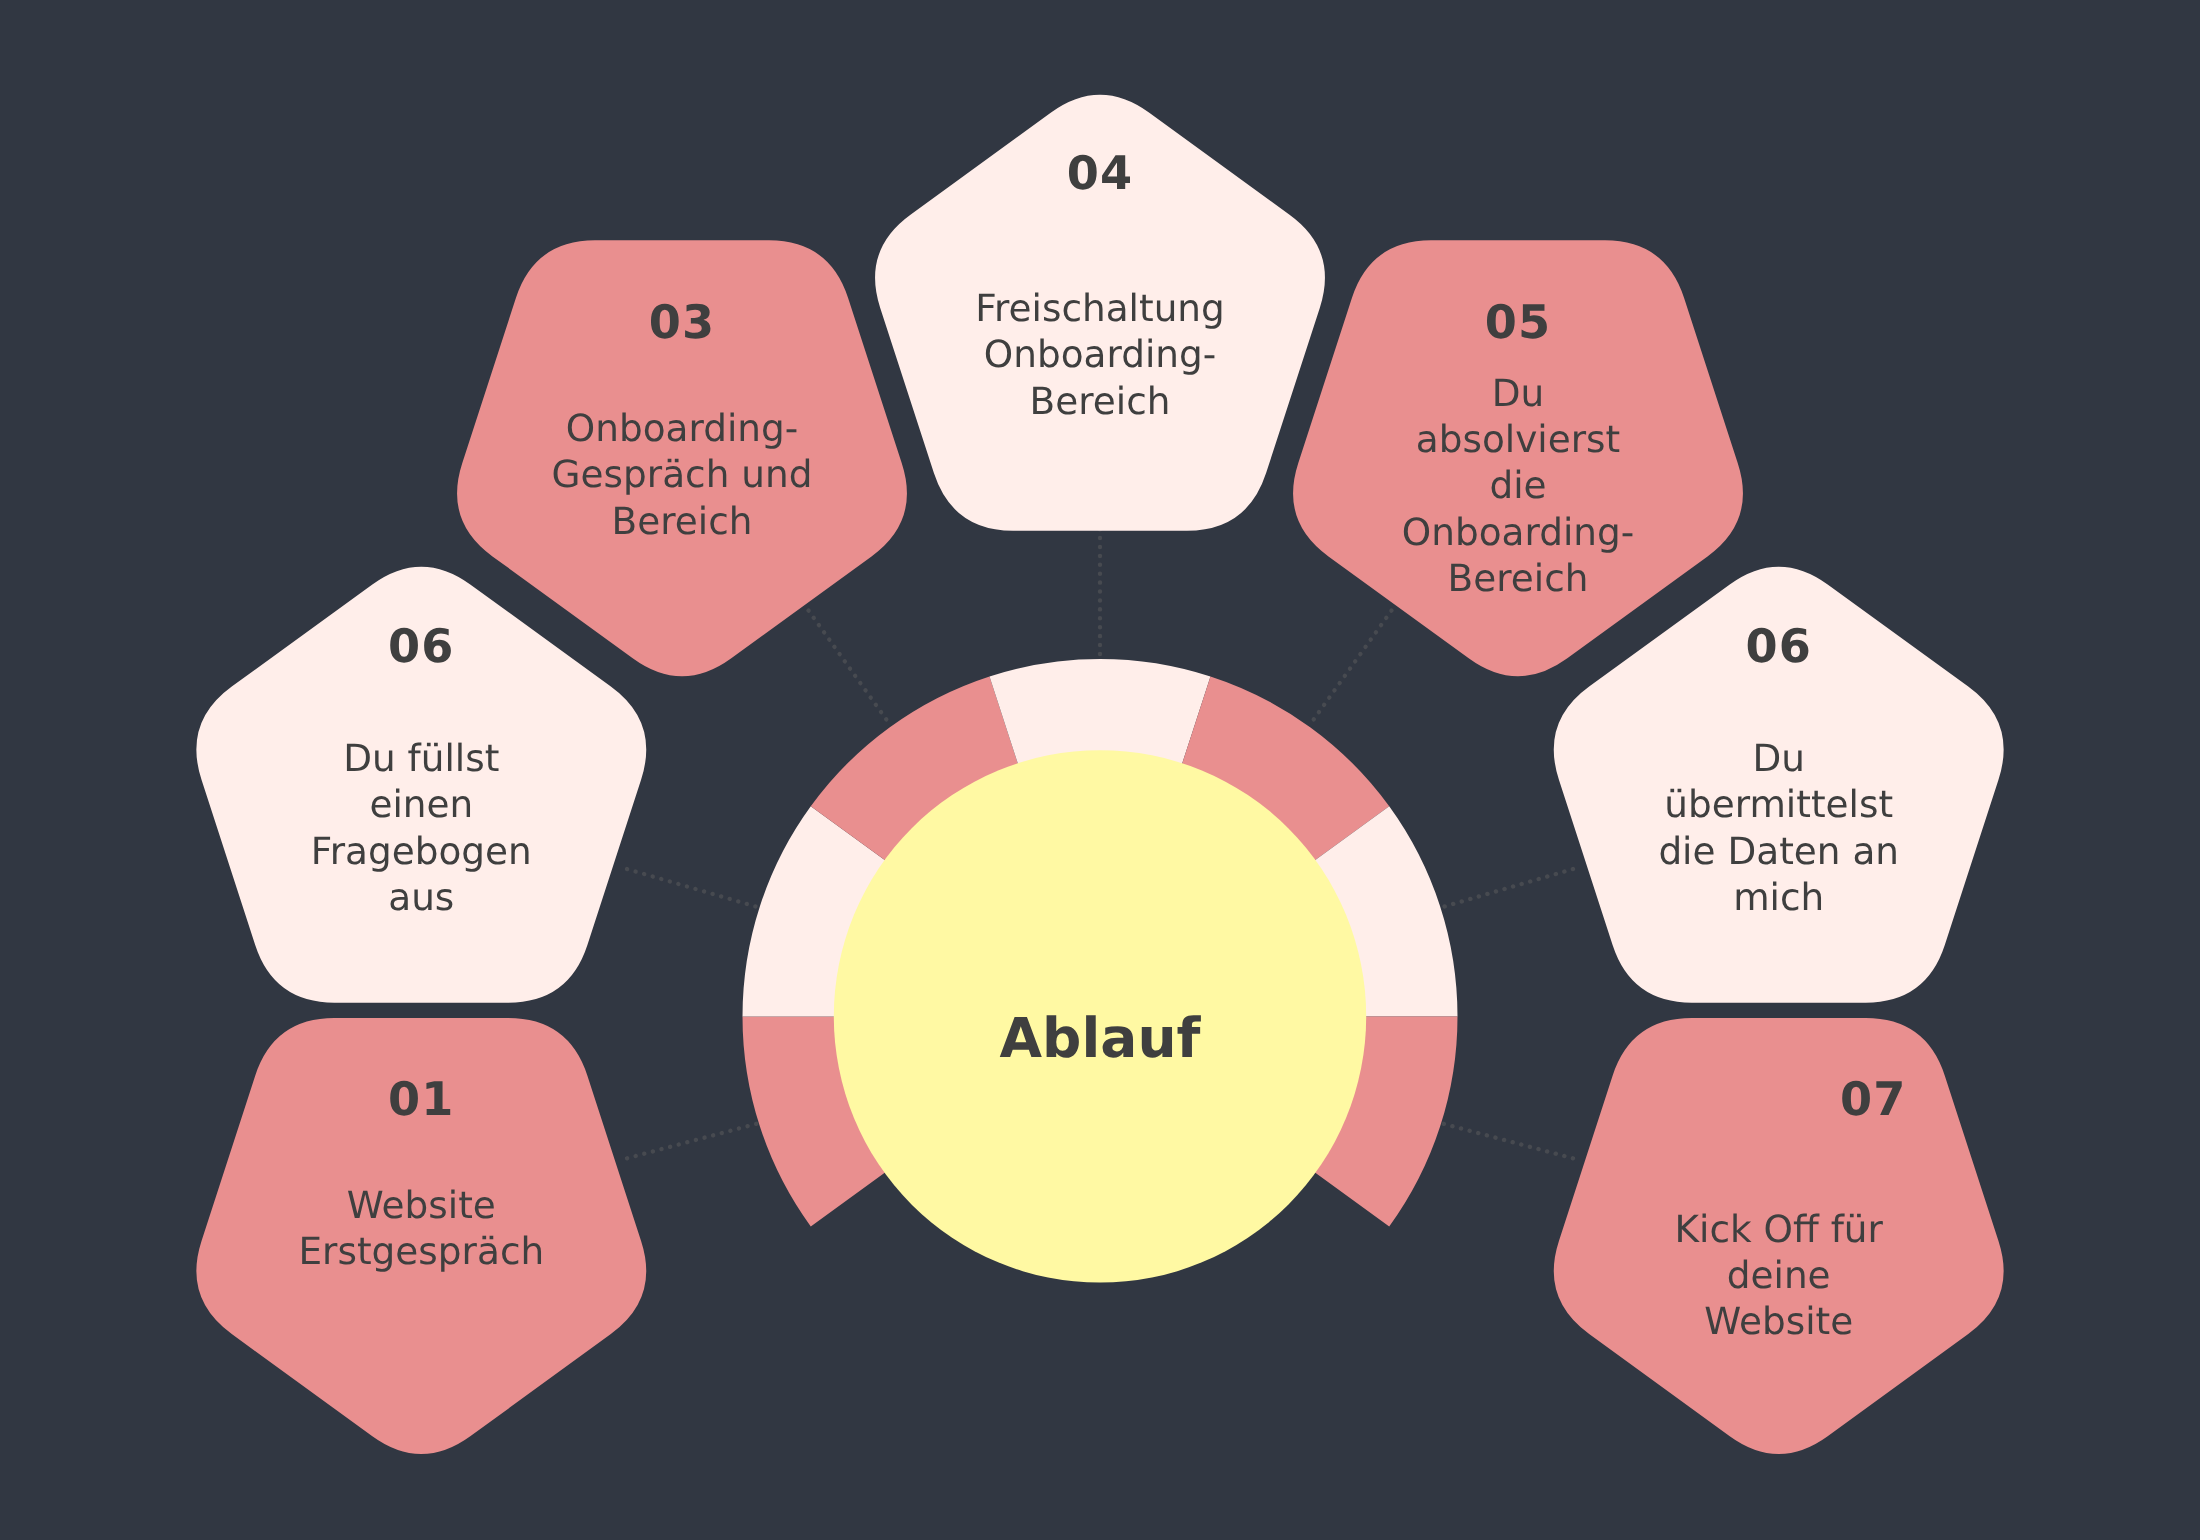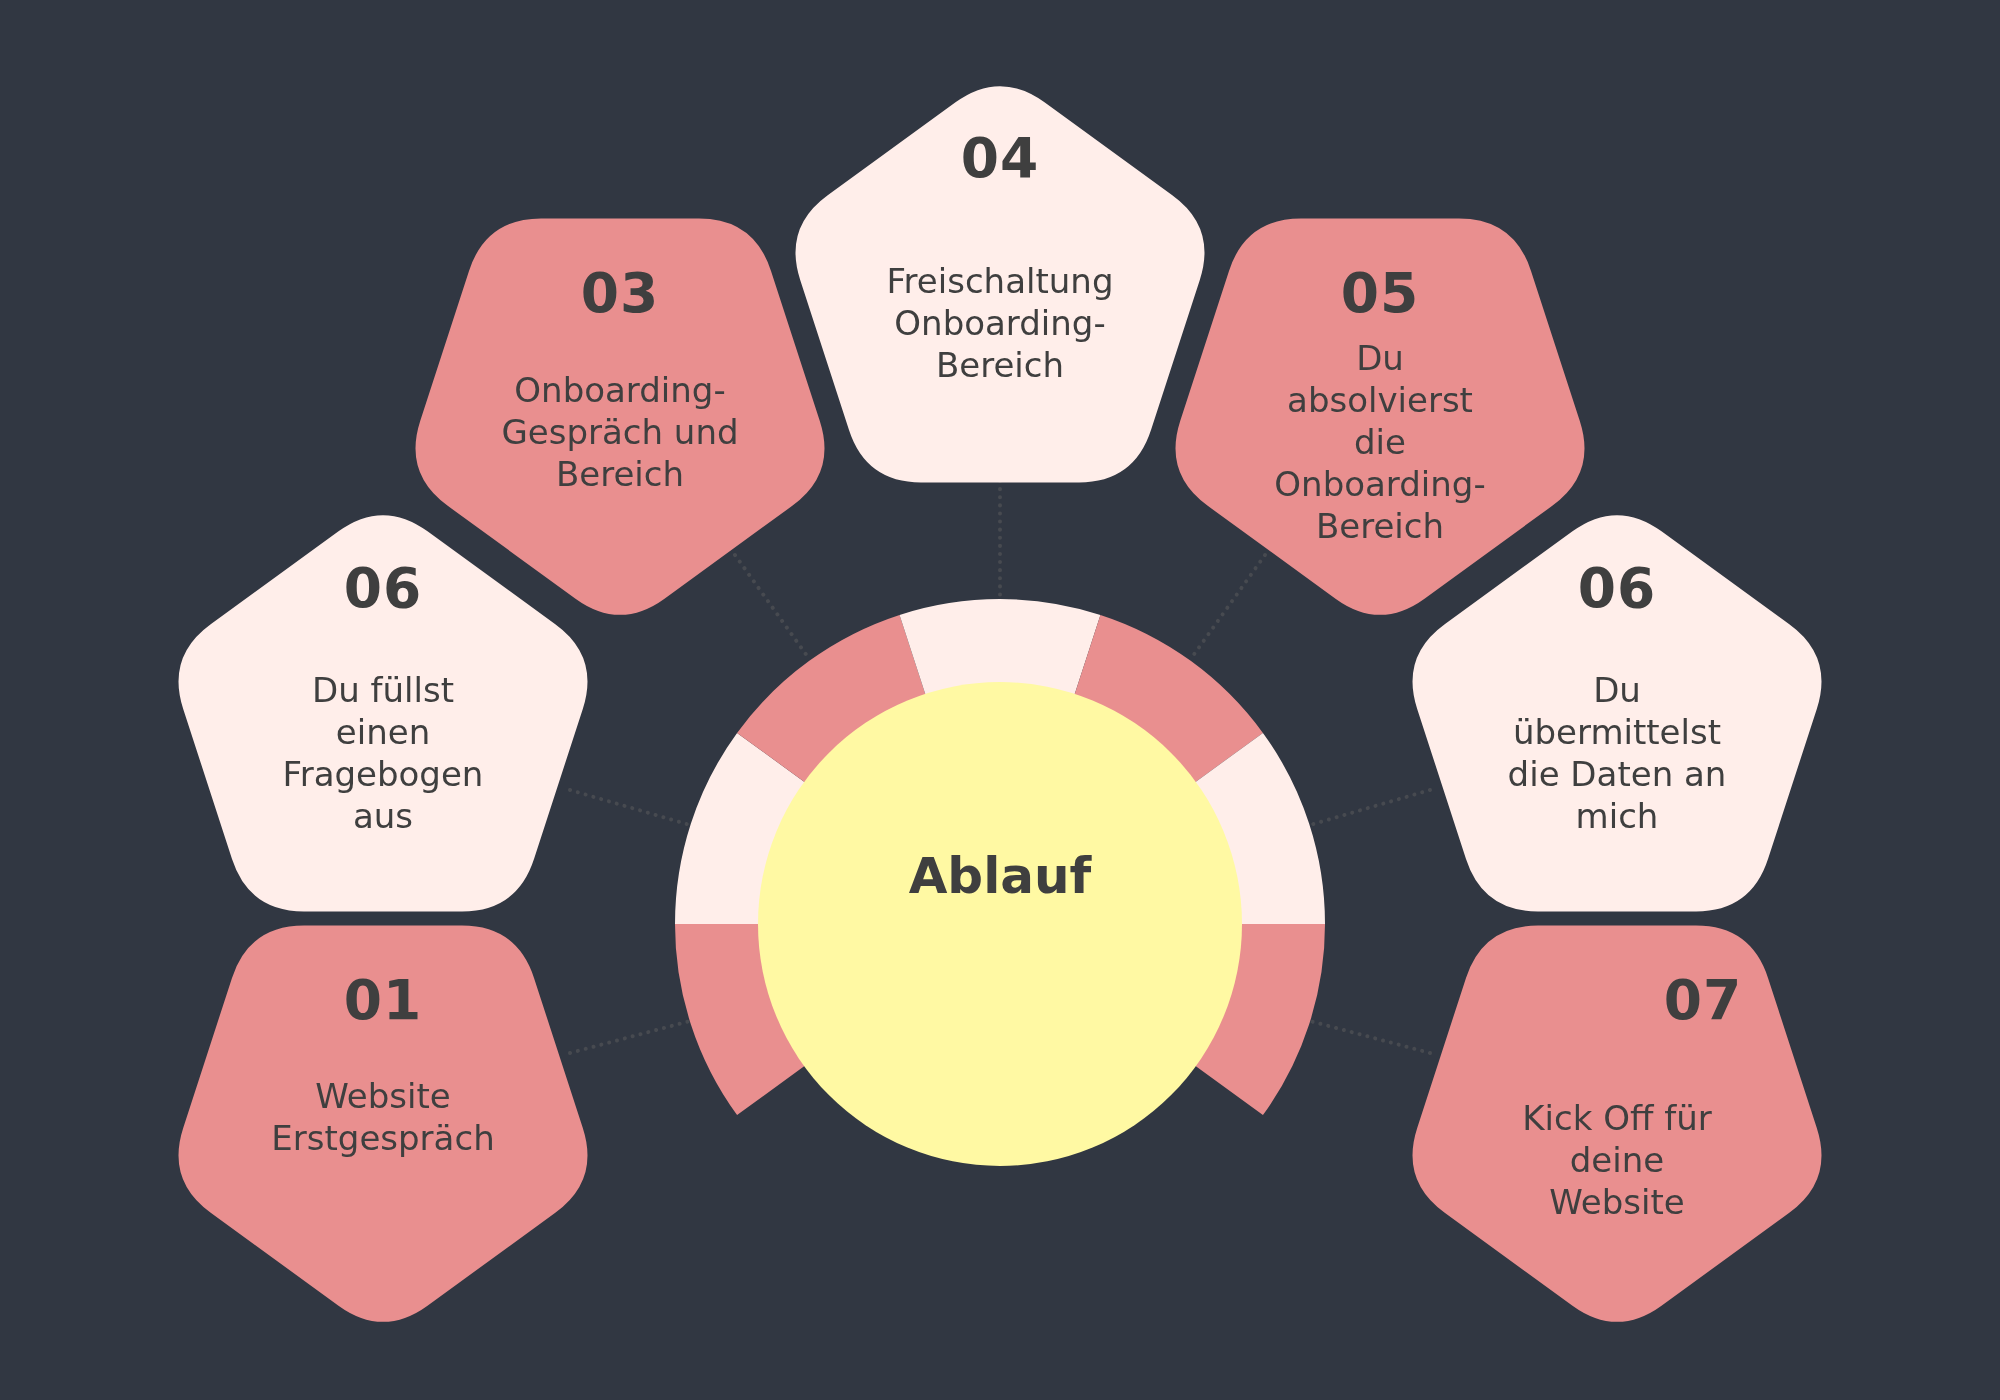--- a/index.html
+++ b/index.html
@@ -1,20 +1,20 @@
 <!DOCTYPE html>
 <html><head>
 <meta charset="utf-8">
 <style>
   html, body { margin:0; padding:0; }
   body { width:2000px; height:1400px; overflow:hidden; background:#313742; position:relative;
          font-family:"DejaVu Sans", "Liberation Sans", sans-serif; }
   #canvas { position:absolute; left:0; top:0; width:2000px; height:1400px; }
   .label { position:absolute; transform:translate(-50%,-50%); text-align:center; color:#3f3f3f; white-space:nowrap; }
-  .num { font-weight:bold; font-size:55px; line-height:1; letter-spacing:1px; }
+  .num { font-weight:bold; font-size:42px; line-height:1; letter-spacing:1px; }
   .desc { font-size:34px; line-height:42px; }
   .desc span { display:block; }
   .title { font-weight:bold; font-size:50px; line-height:58px; color:#3f3f3f; }
   .title span { display:block; }
 </style>
 </head>
 <body>
 
 <svg id="canvas" viewBox="0 0 2000 1400" xmlns="http://www.w3.org/2000/svg">
   <rect x="0" y="0" width="2000" height="1400" fill="#313742"></rect>
@@ -89,15 +89,15 @@
       <span>mich</span>
     </div>
     <div class="label num" style="left: 1703px; top: 1000px;">07</div>
     <div class="label desc" style="left: 1617px; top: 1160px;">
       <span>Kick Off für</span>
       <span>deine</span>
       <span>Website</span>
     </div>
   </div>
 
-<div class="label title" style="left:1000px; top:876px;text-align:center;">
+<div class="label title" style="left:1000px; top:944px;text-align:center;">
   <span>Ablauf</span>
 </div>
 
 </body></html>

